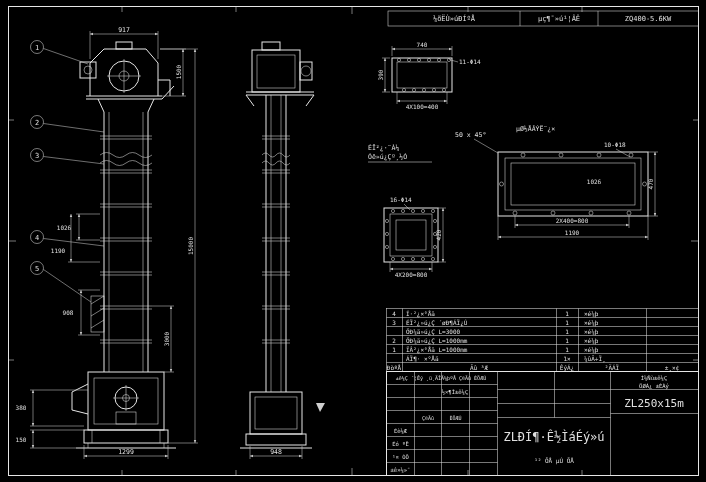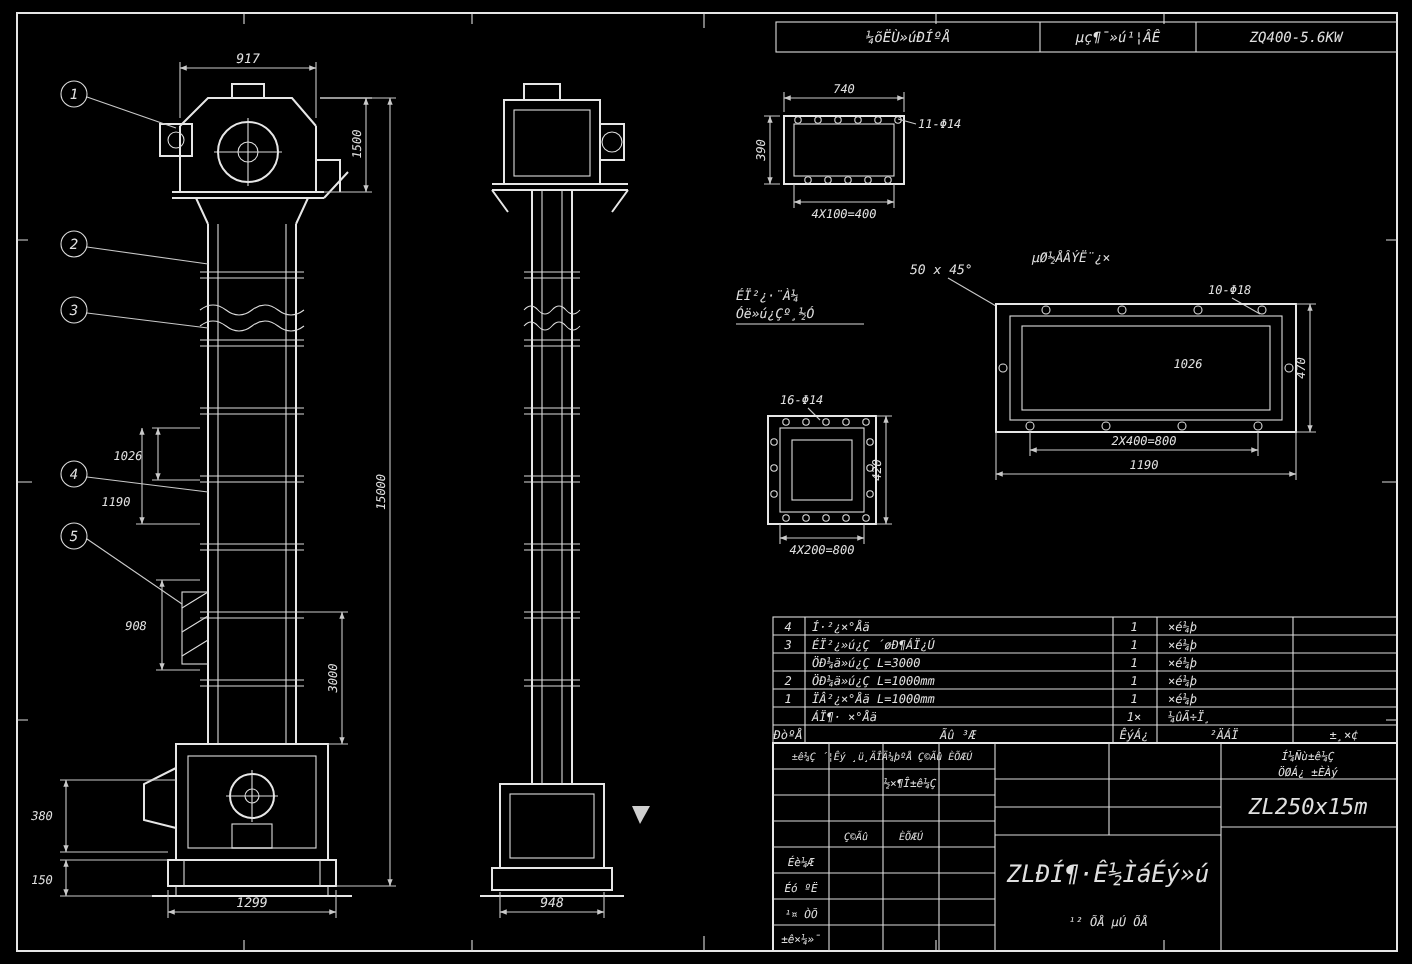--- a/index.html
+++ b/index.html
@@ -1,16 +1,16 @@
 <!DOCTYPE html>
 <html><head>
 <meta charset="utf-8">
 <style>
   html,body{margin:0;padding:0;background:#000;}
-  .stage{position:relative;width:706px;height:482px;background:#d946ef;overflow:hidden;font-style:italic;}
+  .stage{position:relative;width:706px;height:482px;background:#d946ef;overflow:hidden;}
   svg text{fill:#e0e0e0;font-family:"DejaVu Sans Mono",monospace;}
   .ln{stroke:#e6e6e6;stroke-width:1;fill:none;}
   .tn{stroke:#dcdcdc;stroke-width:0.55;fill:none;}
   .dim{stroke:#c9c9c9;stroke-width:0.55;fill:none;}
   .t5{font-size:5px}.t55{font-size:5.5px}.t6{font-size:6px}.t65{font-size:6.5px}
   .t7{font-size:7px}.t11{font-size:11px}.t12{font-size:12px}
   .mid{text-anchor:middle}
 </style>
 </head>
 <body>

